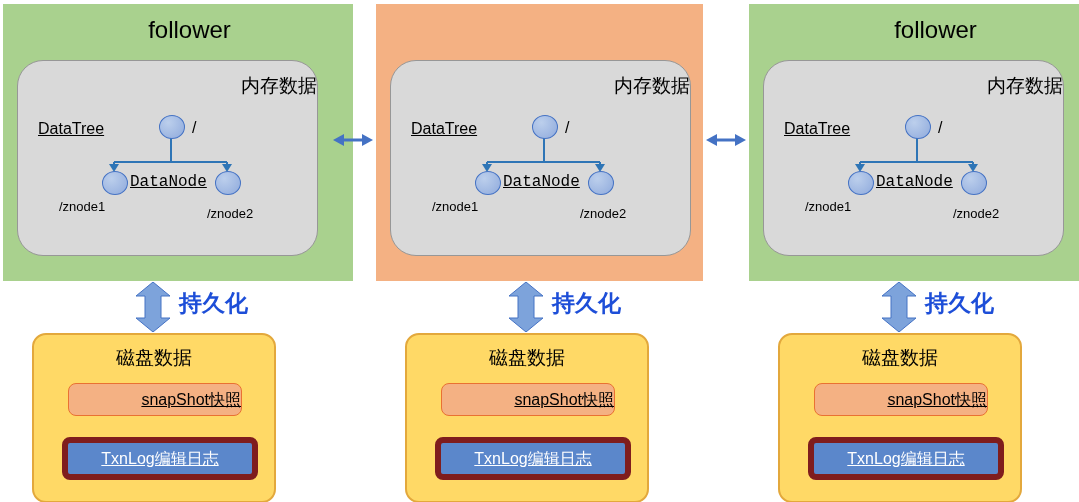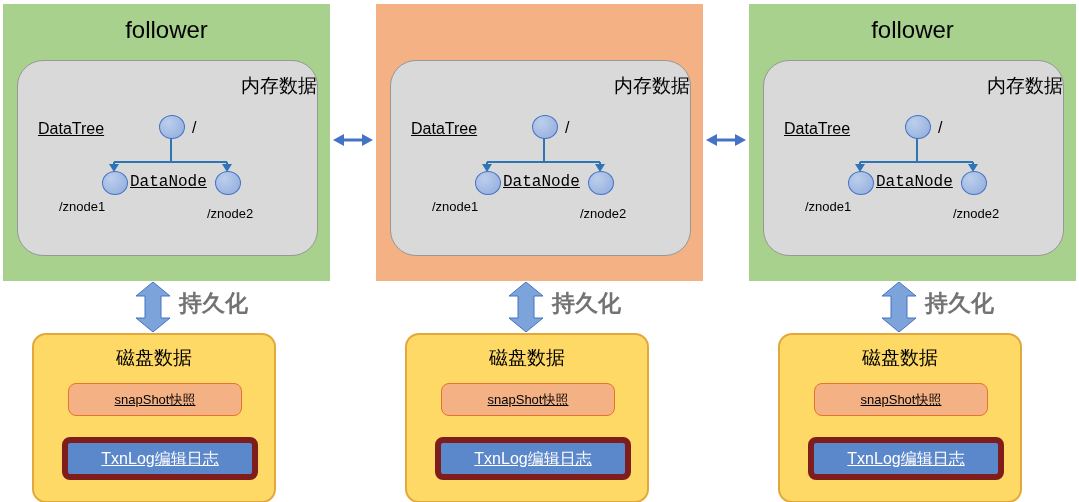--- a/index.html
+++ b/index.html
@@ -2,21 +2,21 @@
 <html><head>
 <meta charset="utf-8">
 <style>
   html,body{margin:0;padding:0;background:#ffffff;}
   body{font-family:"Liberation Sans","DejaVu Sans",sans-serif;color:#000;}
   .diagram{position:relative;width:1079px;height:502px;background:#fff;overflow:hidden;}
 
   .node{position:absolute;top:0;width:333px;height:502px;}
 
   .top-box{position:absolute;left:3px;top:4px;width:327px;height:277px;}
-  .top-box.follower{background:#a9d18e;}
+  .top-box.follower{background:#a9d18e;padding-left:23px;}
   .top-box.leader{background:#f4b183;}
 
   .role{text-align:center;padding-top:12px;font-size:24px;}
 
   .mem-box{position:absolute;left:14px;top:56px;width:299px;height:194px;
            background:#d9d9d9;border:1px solid #979797;border-radius:26px;}
   .mem-title{text-align:right;margin-top:12px;font-size:19px;}
 
   .tree{position:absolute;left:0;top:44px;width:299px;height:148px;}
   .connector{position:absolute;left:0;top:0;}
@@ -29,28 +29,28 @@
   .circle.child-r{left:197px;top:66px;}
 
   .label{position:absolute;font-size:16px;white-space:nowrap;}
   .label.datatree{left:20px;top:15px;text-decoration:underline;}
   .label.rootlbl{left:174px;top:14px;}
   .label.datanode{left:112px;top:68px;text-decoration:underline;font-family:Liberation Mono, monospace;}
   .label.znode1{left:41px;top:94px;font-size:13px;}
   .label.znode2{left:189px;top:101px;font-size:13px;}
 
   .v-arrow{position:absolute;left:136px;top:282px;}
-  .persist{position:absolute;left:179px;top:288px;font-size:23px;font-weight:bold;color:#737373;}
+  .persist{position:absolute;left:179px;top:288px;font-size:23px;font-weight:bold;color:#1d4ed8;}
 
   .disk-box{position:absolute;left:32px;top:333px;width:240px;height:166px;
             background:#ffd966;border:2px solid #e3a83c;border-radius:14px;}
   .disk-title{text-align:center;margin-top:10px;font-size:19px;}
   .snap-box{position:absolute;left:34px;top:48px;width:172px;height:31px;
             background:#f4b183;border:1px solid #e97132;border-radius:8px;
-            text-align:center;line-height:31px;font-size:13px;text-decoration:underline;}
+            text-align:right;line-height:31px;font-size:16px;text-decoration:underline;}
   .txn-box{position:absolute;left:28px;top:102px;width:184px;height:31px;
            background:#5b87cb;border:6px solid #7f1d1d;border-radius:8px;color:#ffffff;
            text-align:center;line-height:31px;font-size:16px;text-decoration:underline;}
 
   .h-arrow{position:absolute;top:131px;}
 </style>
 </head>
 <body>
 
 <div class="diagram">

